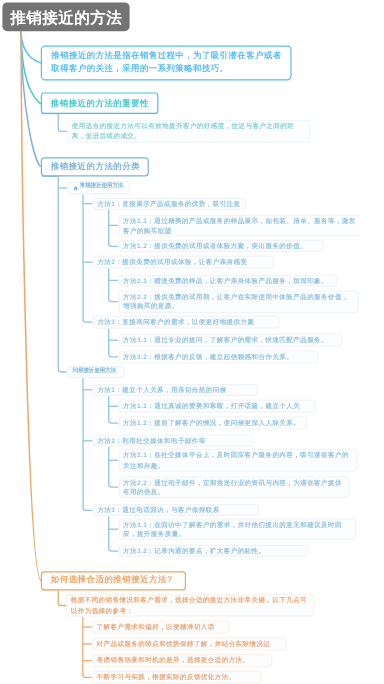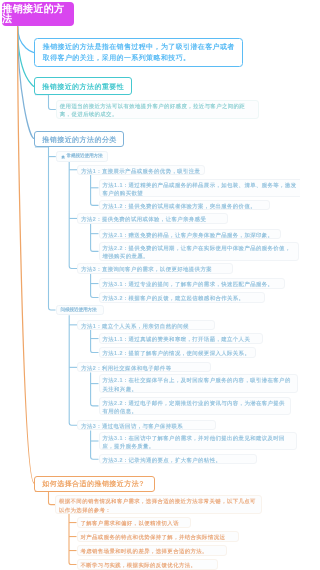--- a/index.html
+++ b/index.html
@@ -3,22 +3,22 @@
 <meta charset="utf-8">
 <title>推销接近的方法</title>
 <style>
 html,body{margin:0;padding:0;}
 body{width:300px;height:570px;background:#fff;overflow:hidden;
      font-family:"Liberation Sans",sans-serif;}
 #root{position:relative;width:300px;height:570px;}
 #links{position:absolute;left:0;top:0;width:300px;height:570px;overflow:visible;}
 .nd{position:absolute;box-sizing:border-box;}
 
-#title{left:2px;top:2px;width:72px;height:24.4px;border-radius:4px;
-  background:#d946ef;color:#fff;font-size:10px;letter-spacing:.35px;font-weight:700;
+#title{left:2px;top:2px;width:106px;height:24.4px;border-radius:4px;
+  background:#737373;color:#fff;font-size:13px;letter-spacing:.35px;font-weight:700;
   display:flex;align-items:center;justify-content:center;line-height:1;text-indent:.35px;}
 
 .para{border:1.15px solid #5bbcf5;border-radius:3.5px;background:#fff;color:#5bbcf5;
   font-size:7px;letter-spacing:.38px;line-height:10.8px;padding:2.6px 7.5px;font-weight:700;}
 
 .l1{border:1.15px solid;border-radius:3px;background:#fff;display:flex;
   align-items:center;padding:0 7px;font-size:7px;letter-spacing:.45px;font-weight:700;line-height:1;white-space:nowrap;}
 
 .card{background:#fcfdfe;border:.55px solid #f1f4f7;border-radius:3px;
   font-size:5.4px;letter-spacing:.4px;line-height:8.1px;padding:1.1px 3px;font-weight:700;

